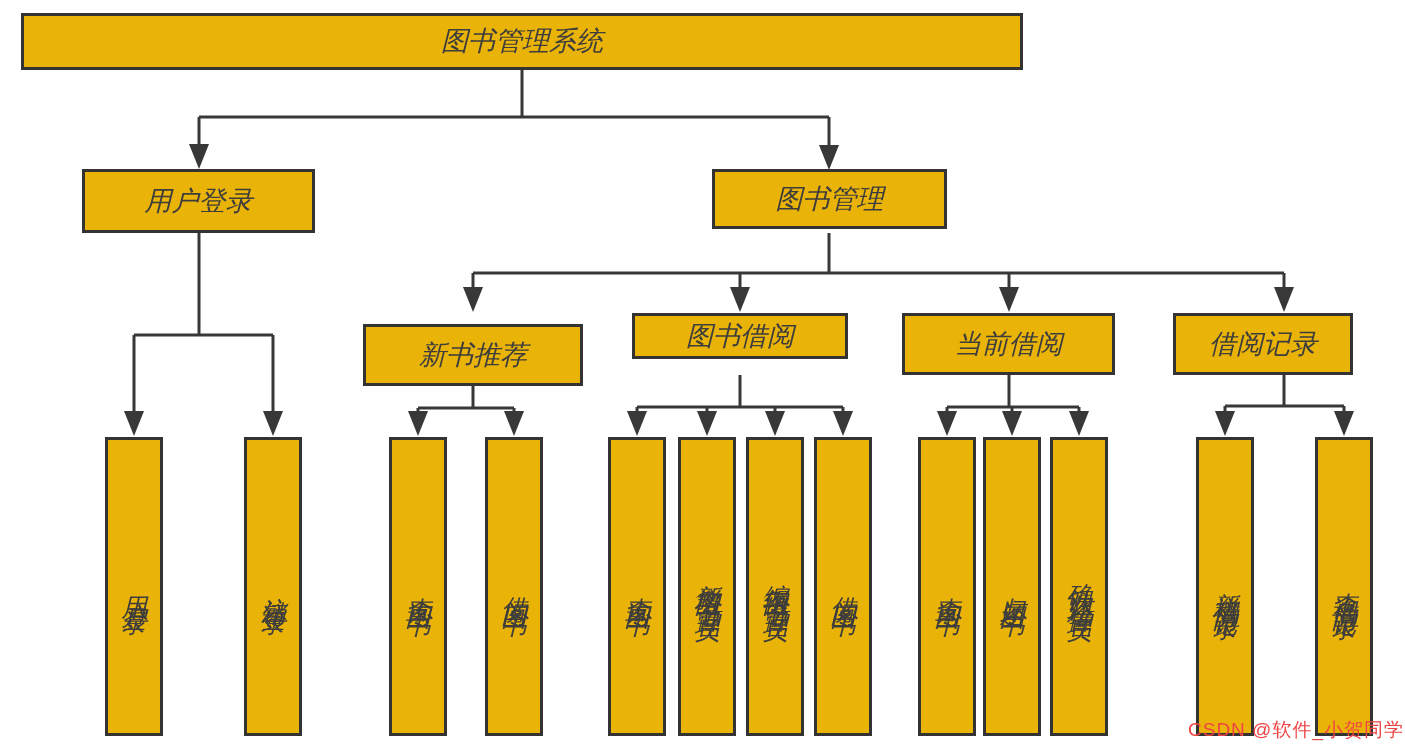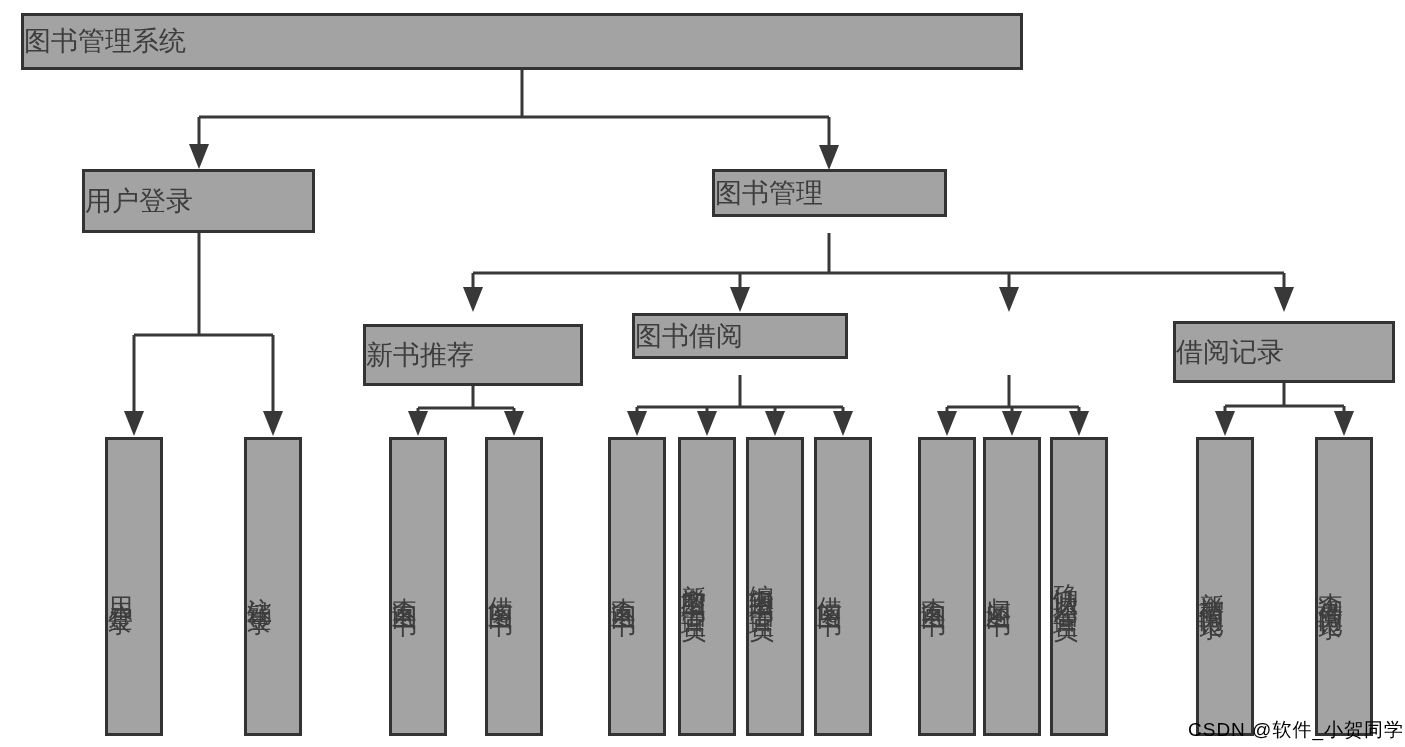--- a/index.html
+++ b/index.html
@@ -7,40 +7,41 @@
     position:relative;
     width:1405px;height:747px;
     background:#ffffff;
     overflow:hidden;
     font-family:"Liberation Sans","DejaVu Sans",sans-serif;
   }
   .wires{position:absolute;left:0;top:0;z-index:0;}
   .node{
     position:absolute;
     box-sizing:border-box;
-    background:#a3a3a3;
+    background:#eab308;
     border:3px solid #333333;
-    display:flex;align-items:center;
+    display:flex;align-items:center;justify-content:center;
     color:#3d3d3d;
     z-index:1;
+    font-style:italic;
   }
   .node .hl{font-size:27px;line-height:1;white-space:nowrap;}
   .node .vl{
     writing-mode:vertical-rl;
     font-size:25px;
     letter-spacing:5px;
     line-height:1;
     white-space:nowrap;
   }
   .watermark{
     position:absolute;
     left:1188px;top:717px;
     z-index:2;
     font-size:19px;
-    color:#000000;
+    color:#ef4444;
     white-space:nowrap;
     letter-spacing:1px;
   }
 </style>
 </head>
 <body>
 
 <div class="canvas">
 
   <svg class="wires" width="1405" height="747" viewBox="0 0 1405 747">
@@ -82,31 +83,34 @@
     </g>
   </svg>
 
   <div class="node" style="left:21px;top:13px;width:1002px;height:57px">
     <span class="hl">图书管理系统</span>
   </div>
 
   <div class="node" style="left:82px;top:169px;width:233px;height:64px">
     <span class="hl">用户登录</span>
   </div>
-  <div class="node" style="left:712px;top:169px;width:235px;height:48px">
+  <div class="node" style="left:712px;top:169px;width:235px;height:60px">
     <span class="hl">图书管理</span>
   </div>
 
   <div class="node" style="left:363px;top:324px;width:220px;height:62px">
     <span class="hl">新书推荐</span>
   </div>
   <div class="node" style="left:632px;top:313px;width:216px;height:46px">
     <span class="hl">图书借阅</span>
   </div>
-  <div class="node" style="left:1173px;top:321px;width:222px;height:62px">
+  <div class="node" style="left:902px;top:313px;width:213px;height:62px">
+    <span class="hl">当前借阅</span>
+  </div>
+  <div class="node" style="left:1173px;top:313px;width:180px;height:62px">
     <span class="hl">借阅记录</span>
   </div>
 
   <div class="node" style="left:105px;top:437px;width:58px;height:299px">
     <span class="vl">用户登录</span>
   </div>
   <div class="node" style="left:244px;top:437px;width:58px;height:299px">
     <span class="vl">注销登录</span>
   </div>
 

